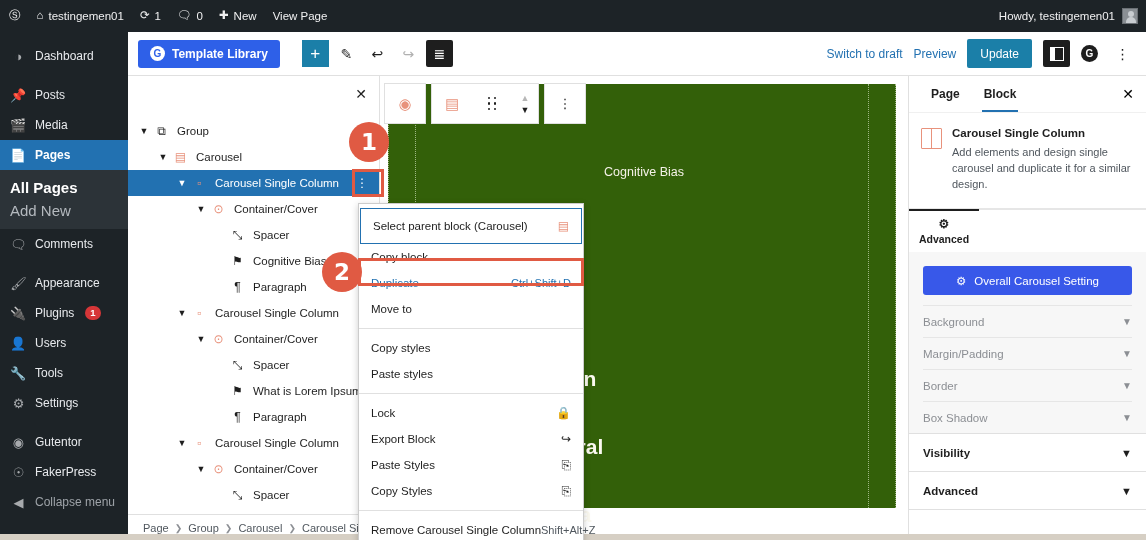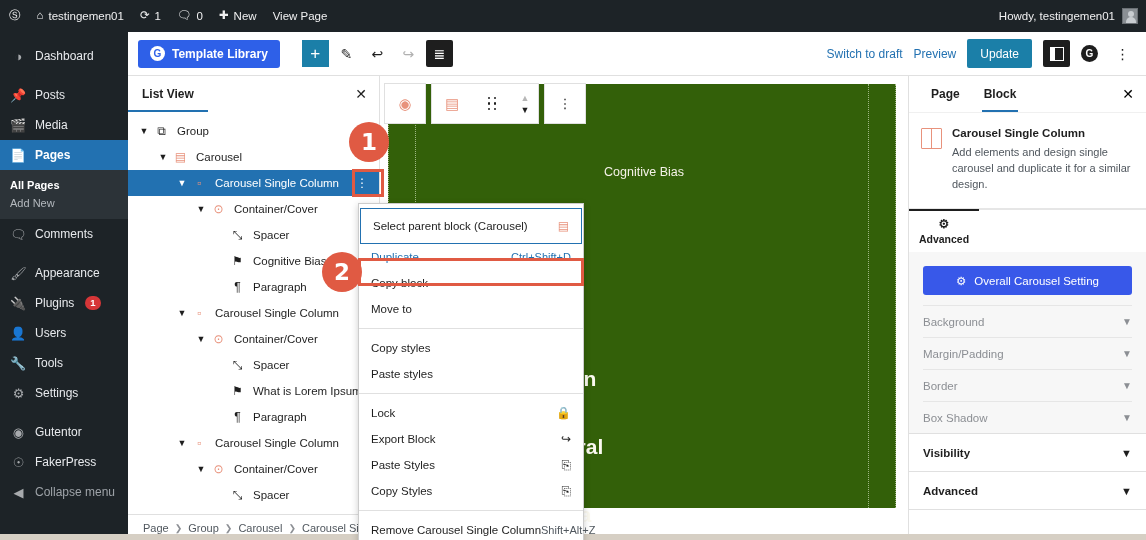--- a/index.html
+++ b/index.html
@@ -48,21 +48,21 @@
     height: 30px; padding: 0 10px; color: #e8eaed; position: relative;
   }
   .menu-row .mi { width: 17px; text-align: center; font-size: 13px; color: #a7aaad; flex: none; }
   .menu-row.current { background: #2271b1; color: #fff; font-weight: 600; }
   .menu-row.current .mi { color: #fff; }
   .menu-row.current::after {
     content: ""; position: absolute; right: -8px; top: 50%; transform: translateY(-50%);
     border: 8px solid transparent; border-left-color: #2271b1;
   }
   .submenu { background: #2c3338; padding: 6px 0 7px 0; }
-  .sub-row { padding: 3px 10px 3px 10px; font-size: 11px; color: #b4b9be; }
+  .sub-row { padding: 3px 10px 3px 10px; font-size: 15px; color: #b4b9be; }
   .sub-row.active { color: #fff; font-weight: 700; }
   .menu-gap { height: 9px; }
   .badge-count {
     background: #d63638; color: #fff; border-radius: 9px; font-size: 9.5px;
     font-weight: 700; padding: 1px 5px; margin-left: 3px; line-height: 1.3;
   }
   .menu-row.dim { color: #9ea3a8; }
 
   
   .edheader {
@@ -396,21 +396,20 @@
             <i></i>
           </span>
       </div>
       <div class="g-dark">G</div>
       <div class="tool-sq">⋮</div>
     </div>
   </div>
 
   <div class="listview">
     <div class="lv-tabs">
-      <div class="lv-tab active">List View</div>
       <div class="lv-close">✕</div>
     </div>
     <div class="lv-tree" id="tree">
         <div class="tree-row" style="padding-left: 8px;">
           <span class="chev">▼</span>
           <span class="bicon">⧉</span>
           <span class="blabel">Group</span>
         </div>
         <div class="tree-row" style="padding-left: 27px;">
           <span class="chev">▼</span>
@@ -534,26 +533,26 @@
         <div class="bt-btn">⋮</div>
       </div>
     </div>
   </div>
 
   <div class="dropdown" id="dropdown">
       <div class="dd-item focus">
         <span>Select parent block (Carousel)</span>
         <span class="ricon">▤</span>
       </div>
+      <div class="dd-item">
+        <span>Copy block</span>
+      </div>
       <div class="dd-item hl">
         <span>Duplicate</span>
         <span class="sc">Ctrl+Shift+D</span>
-      </div>
-      <div class="dd-item">
-        <span>Copy block</span>
       </div>
       <div class="dd-item">
         <span>Move to</span>
       </div>
       <div class="dd-sep"></div>
       <div class="dd-item">
         <span>Copy styles</span>
       </div>
       <div class="dd-item">
         <span>Paste styles</span>

